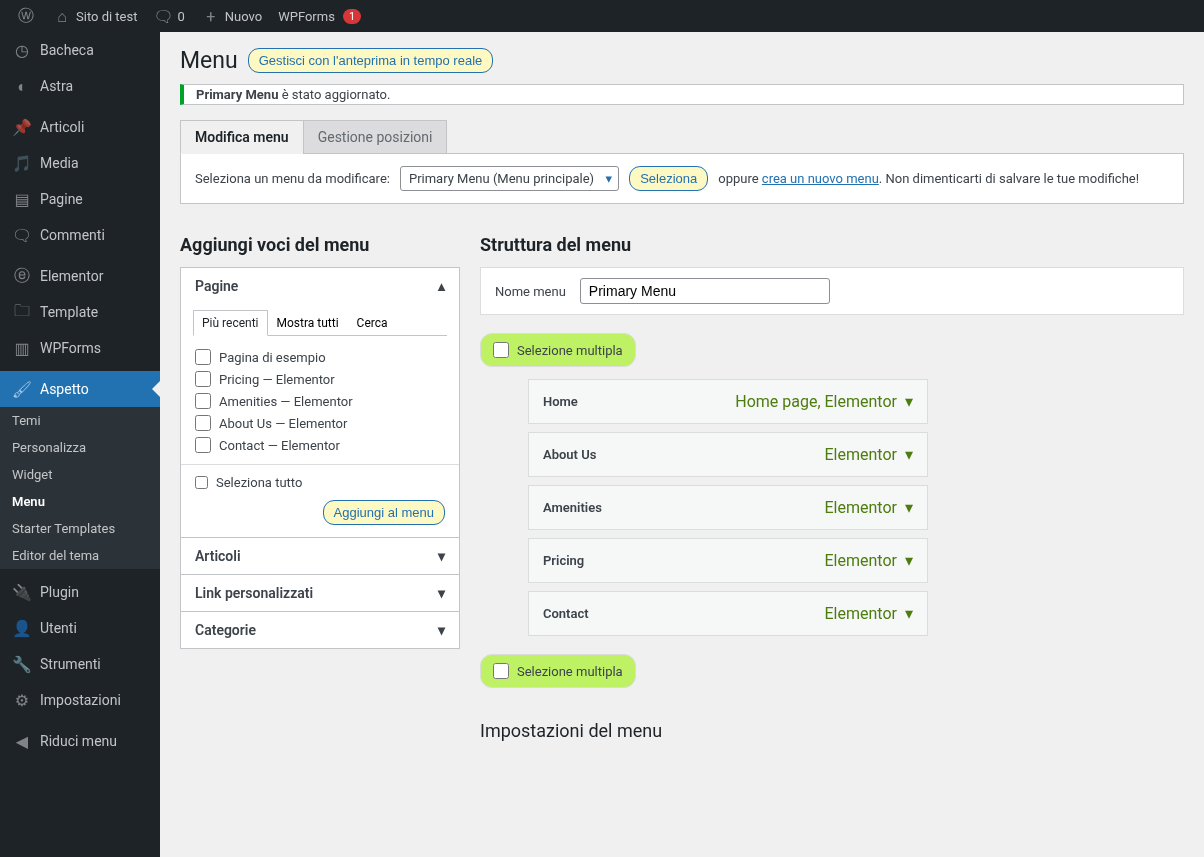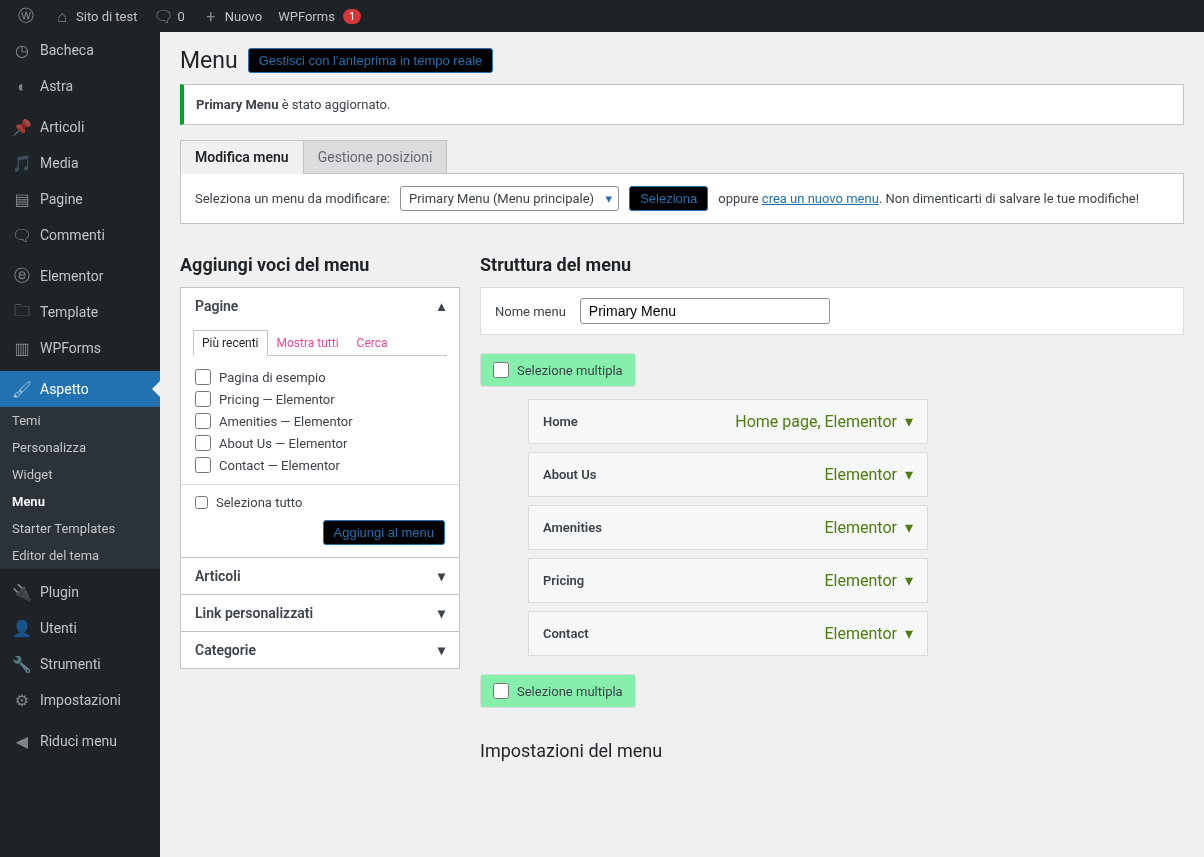--- a/index.html
+++ b/index.html
@@ -13,50 +13,50 @@
 .sidebar-item.current { background: #2271b1; color: #fff; position: relative; }
 .sidebar-item.current::after { content: ''; position: absolute; right: 0; top: 50%; transform: translateY(-50%); border: 8px solid transparent; border-right-color: #f0f0f1; }
 .sidebar-sub { background: #2c3338; }
 .sidebar-sub-item { padding: 6px 12px; font-size: 13px; color: #c3c4c7; cursor: pointer; }
 .sidebar-sub-item.current { color: #fff; font-weight: 600; }
 .sidebar-sep { height: 5px; }
 .icon { width: 20px; height: 20px; display: inline-flex; align-items: center; justify-content: center; font-size: 16px; opacity: 0.6; }
 .content { flex: 1; padding: 0 20px 40px 20px; overflow: hidden; }
 .heading-row { display: flex; align-items: center; gap: 10px; padding: 15px 0 10px 0; }
 h1 { font-size: 23px; font-weight: 400; color: #1d2327; }
-.button-secondary { background: #000000; border: 1px solid #2271b1; color: #2271b1; padding: 4px 10px; border-radius: 3px; cursor: pointer; font-size: 13px; }
-.notice { background: #fff; border: 1px solid #c3c4c7; border-left: 4px solid #00a32a; padding: 12px 12px; margin-bottom: 15px; }
+.button-secondary { background: #fef9c3; border: 1px solid #2271b1; color: #2271b1; padding: 4px 10px; border-radius: 11px; cursor: pointer; font-size: 13px; }
+.notice { background: #fff; border: 1px solid #c3c4c7; border-left: 4px solid #00a32a; padding: 2px 12px; margin-bottom: 15px; }
 .tabs { display: flex; margin-bottom: -1px; }
 .tab { border: 1px solid #c3c4c7; background: #dcdcde; padding: 8px 14px; cursor: pointer; font-size: 14px; color: #646970; }
 .tab.active { background: #f0f0f1; border-bottom-color: #f0f0f1; color: #1d2327; font-weight: 600; }
 .tab + .tab { margin-left: -1px; }
 .select-bar { background: #fff; border: 1px solid #c3c4c7; padding: 12px 14px; display: flex; align-items: center; gap: 10px; flex-wrap: wrap; font-size: 13px; }
 .select-control { border: 1px solid #8c8f94; padding: 4px 24px 4px 8px; border-radius: 3px; background: #fff; position: relative; cursor: pointer; text-align: right; }
 .select-control::after { content: '▾'; position: absolute; right: 6px; top: 4px; color: #2271b1; }
 a.link { color: #2271b1; text-decoration: underline; cursor: pointer; }
 .cols { display: flex; gap: 20px; margin-top: 30px; }
 .col-left { width: 280px; }
 .col-right { flex: 1; }
 h2 { font-size: 18px; font-weight: 700; margin-bottom: 12px; color: #1d2327; }
 .metabox { border: 1px solid #c3c4c7; background: #fff; margin-bottom: -1px; }
 .metabox-header { padding: 10px 14px; font-weight: 600; display: flex; justify-content: space-between; align-items: center; cursor: pointer; font-size: 14px; }
 .metabox-body { padding: 0 0 12px 0; }
 .metabox-tabs { display: flex; border-bottom: 1px solid #c3c4c7; margin: 6px 12px 10px 12px; font-size: 12px; }
-.metabox-tabs .mtab { padding: 5px 8px; cursor: pointer; color: #ec4899; border:1px solid transparent; border-bottom:none; margin-bottom:-1px;}
+.metabox-tabs .mtab { padding: 5px 8px; cursor: pointer; color: #000000; border:1px solid transparent; border-bottom:none; margin-bottom:-1px;}
 .metabox-tabs .mtab.active { border: 1px solid #c3c4c7; border-bottom-color: #fff; color: #1d2327; }
 .check-row { display: flex; align-items: center; gap: 8px; padding: 3px 14px; font-size: 13px; }
 .check-row input { width: 16px; height: 16px; border-radius:3px;}
 .select-all-row { border-top: 1px solid #dcdcde; margin-top: 8px; padding: 10px 14px 0 14px; display: flex; justify-content: space-between; align-items: flex-start; flex-direction:column; gap:10px;}
 .select-all-inner{display:flex; align-items:center; gap:8px;}
 .btn-right{align-self:flex-end;}
 .form-row { display: flex; align-items: center; gap: 14px; border: 1px solid #dcdcde; background: #fff; padding: 10px 14px; margin-bottom: 18px; }
 .form-row label { font-size: 13px; }
 .text-input { border: 1px solid #8c8f94; padding: 4px 8px; border-radius: 3px; width: 250px; font-size: 14px; }
 .helptext { font-size: 13px; color: #3c434a; margin-bottom: 12px; }
-.bulk-row { display: inline-flex; align-items: center; gap: 8px; border: 1px solid #dcdcde; background: #86efac; padding: 8px 12px; border-radius: 3px; margin-bottom: 12px; }
+.bulk-row { display: inline-flex; align-items: center; gap: 8px; border: 1px solid #dcdcde; background: #bef264; padding: 8px 12px; border-radius: 12px; margin-bottom: 12px; }
 .bulk-row input { width: 16px; height: 16px; }
 .menu-items { margin-bottom: 18px; margin-left: 48px; }
 .menu-item { border: 1px solid #dcdcde; background: #f6f7f7; padding: 12px 14px; display: flex; justify-content: space-between; align-items: center; margin-bottom: 8px; width: 400px; cursor: move; }
 .menu-item-title { font-weight: 600; font-size: 13px; }
 .menu-item-type { color: #4d7c0f; font-size: 16px; display: flex; align-items: center; gap: 8px; text-align: center; }
 h3.section { font-size: 18px; font-weight: 400; margin-top: 20px; color: #1d2327; }
 </style>
 </head>
 <body>
 

